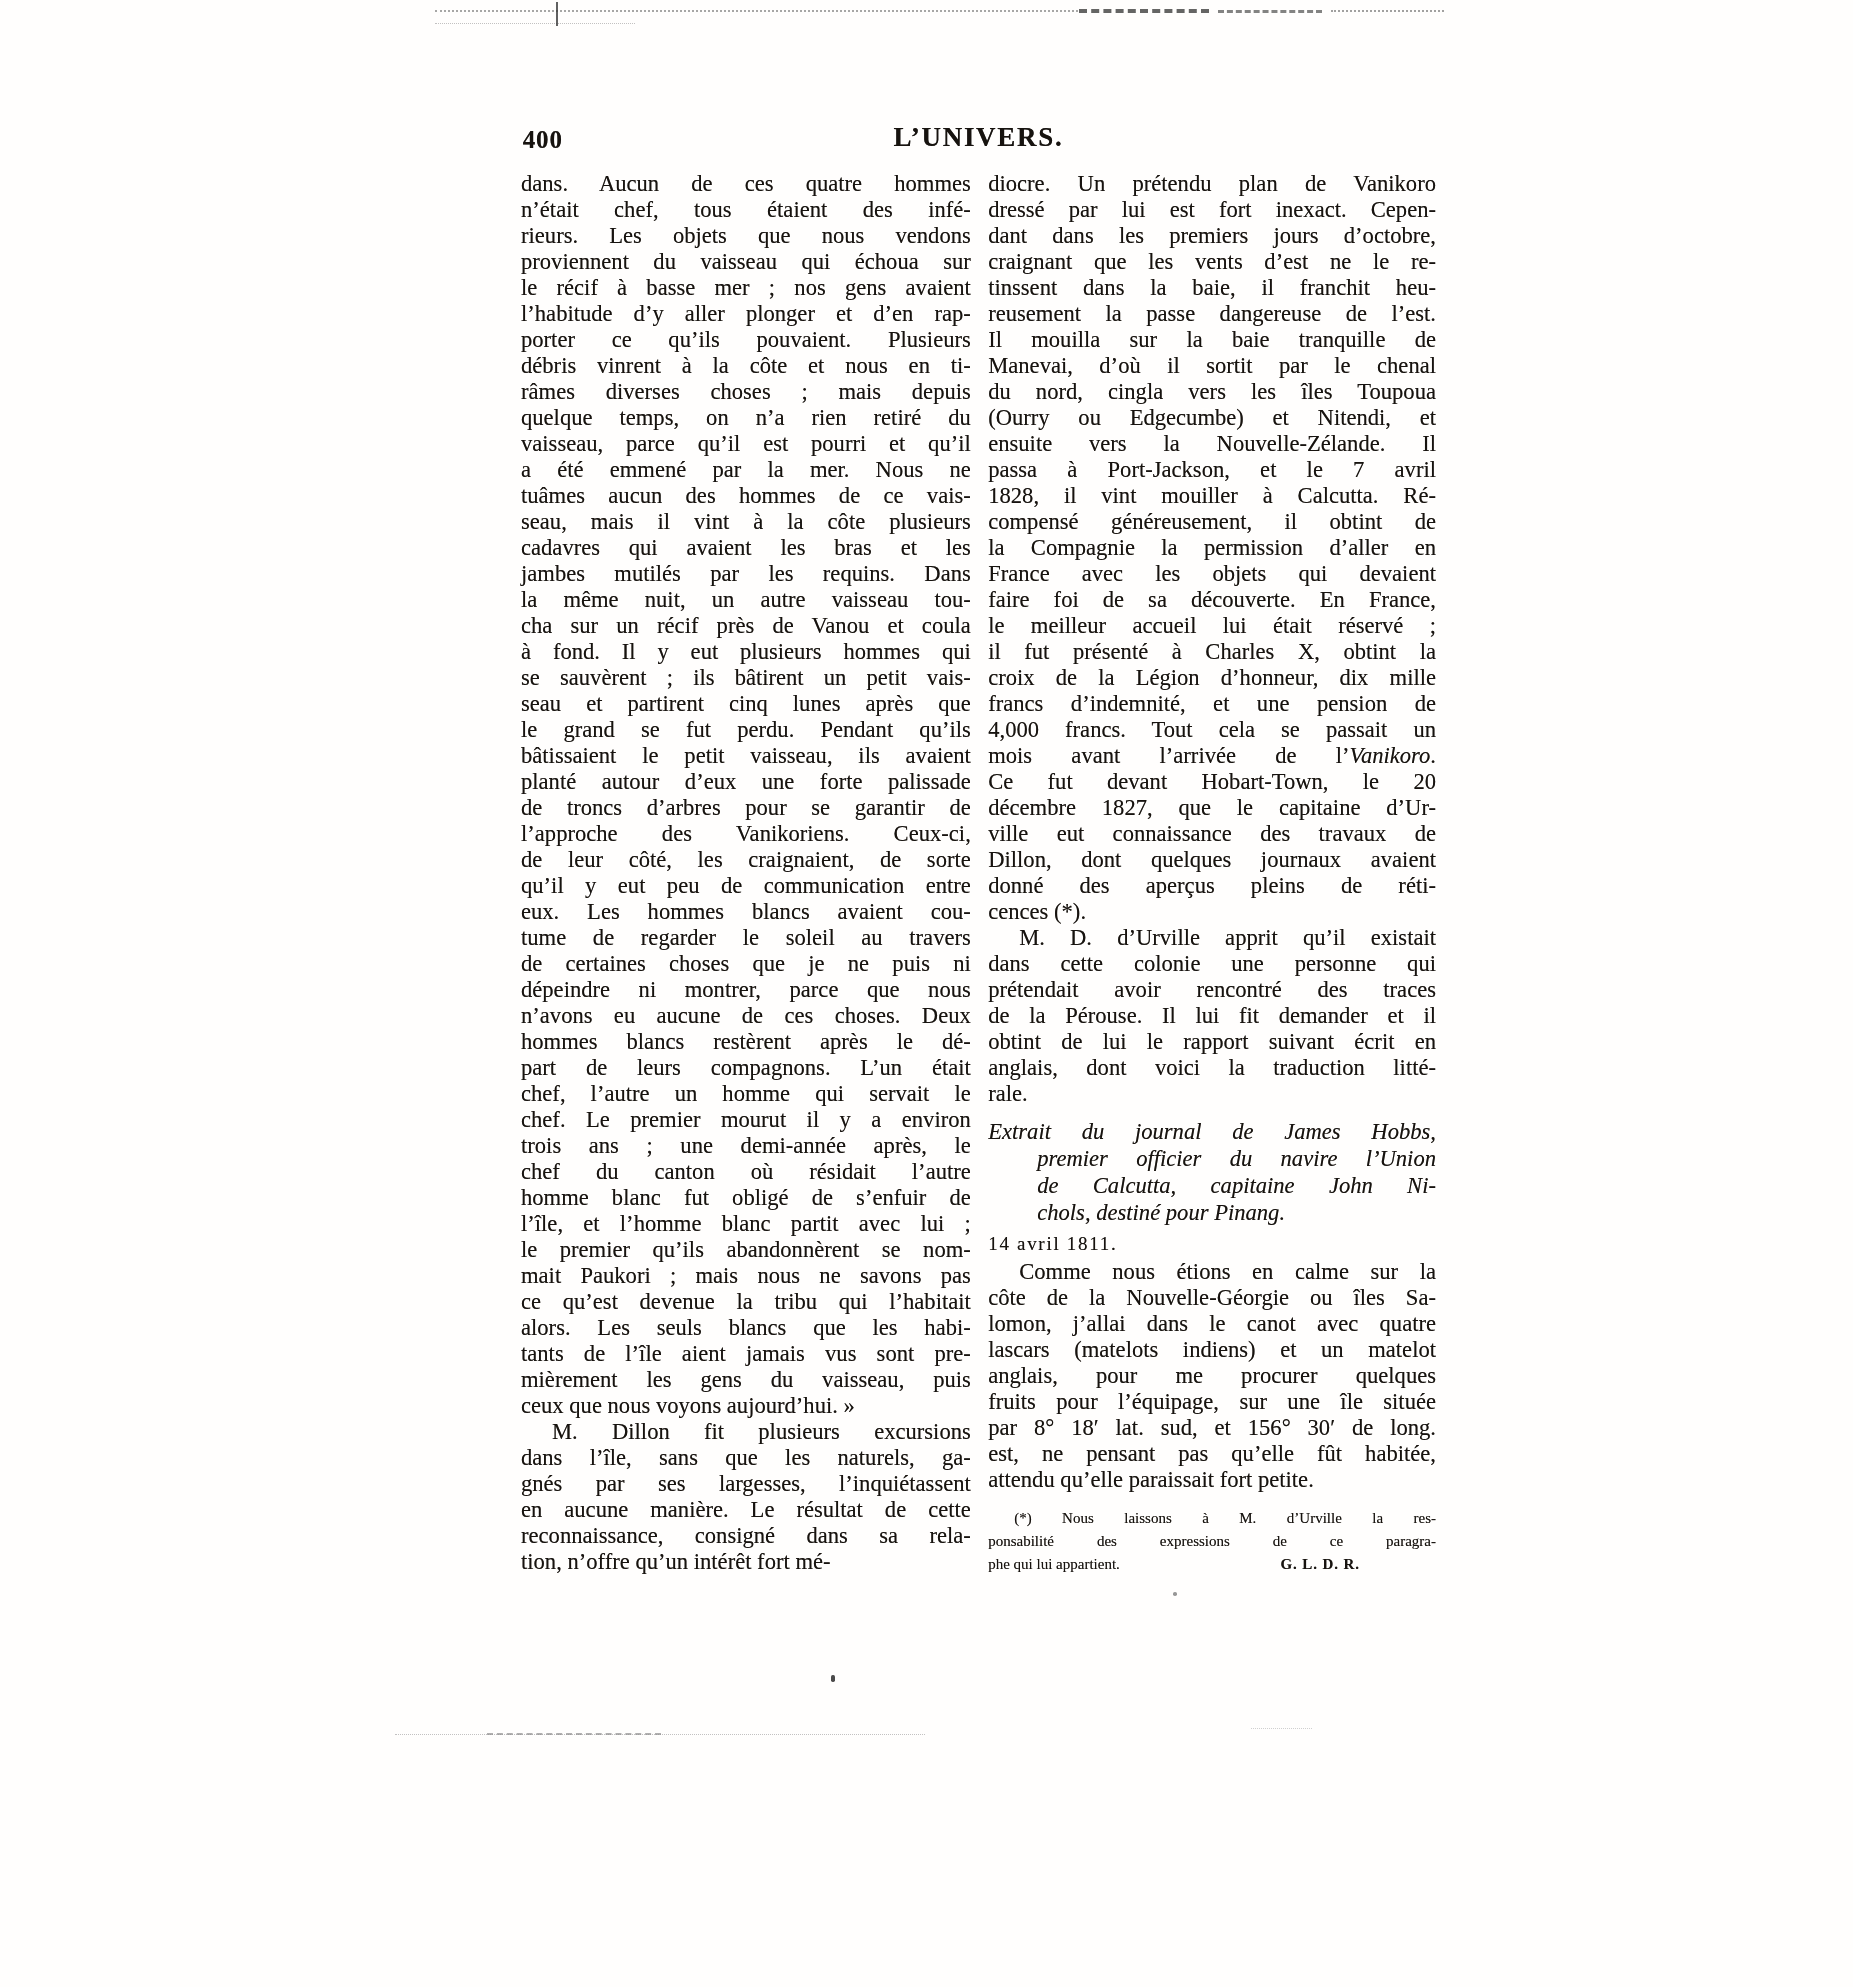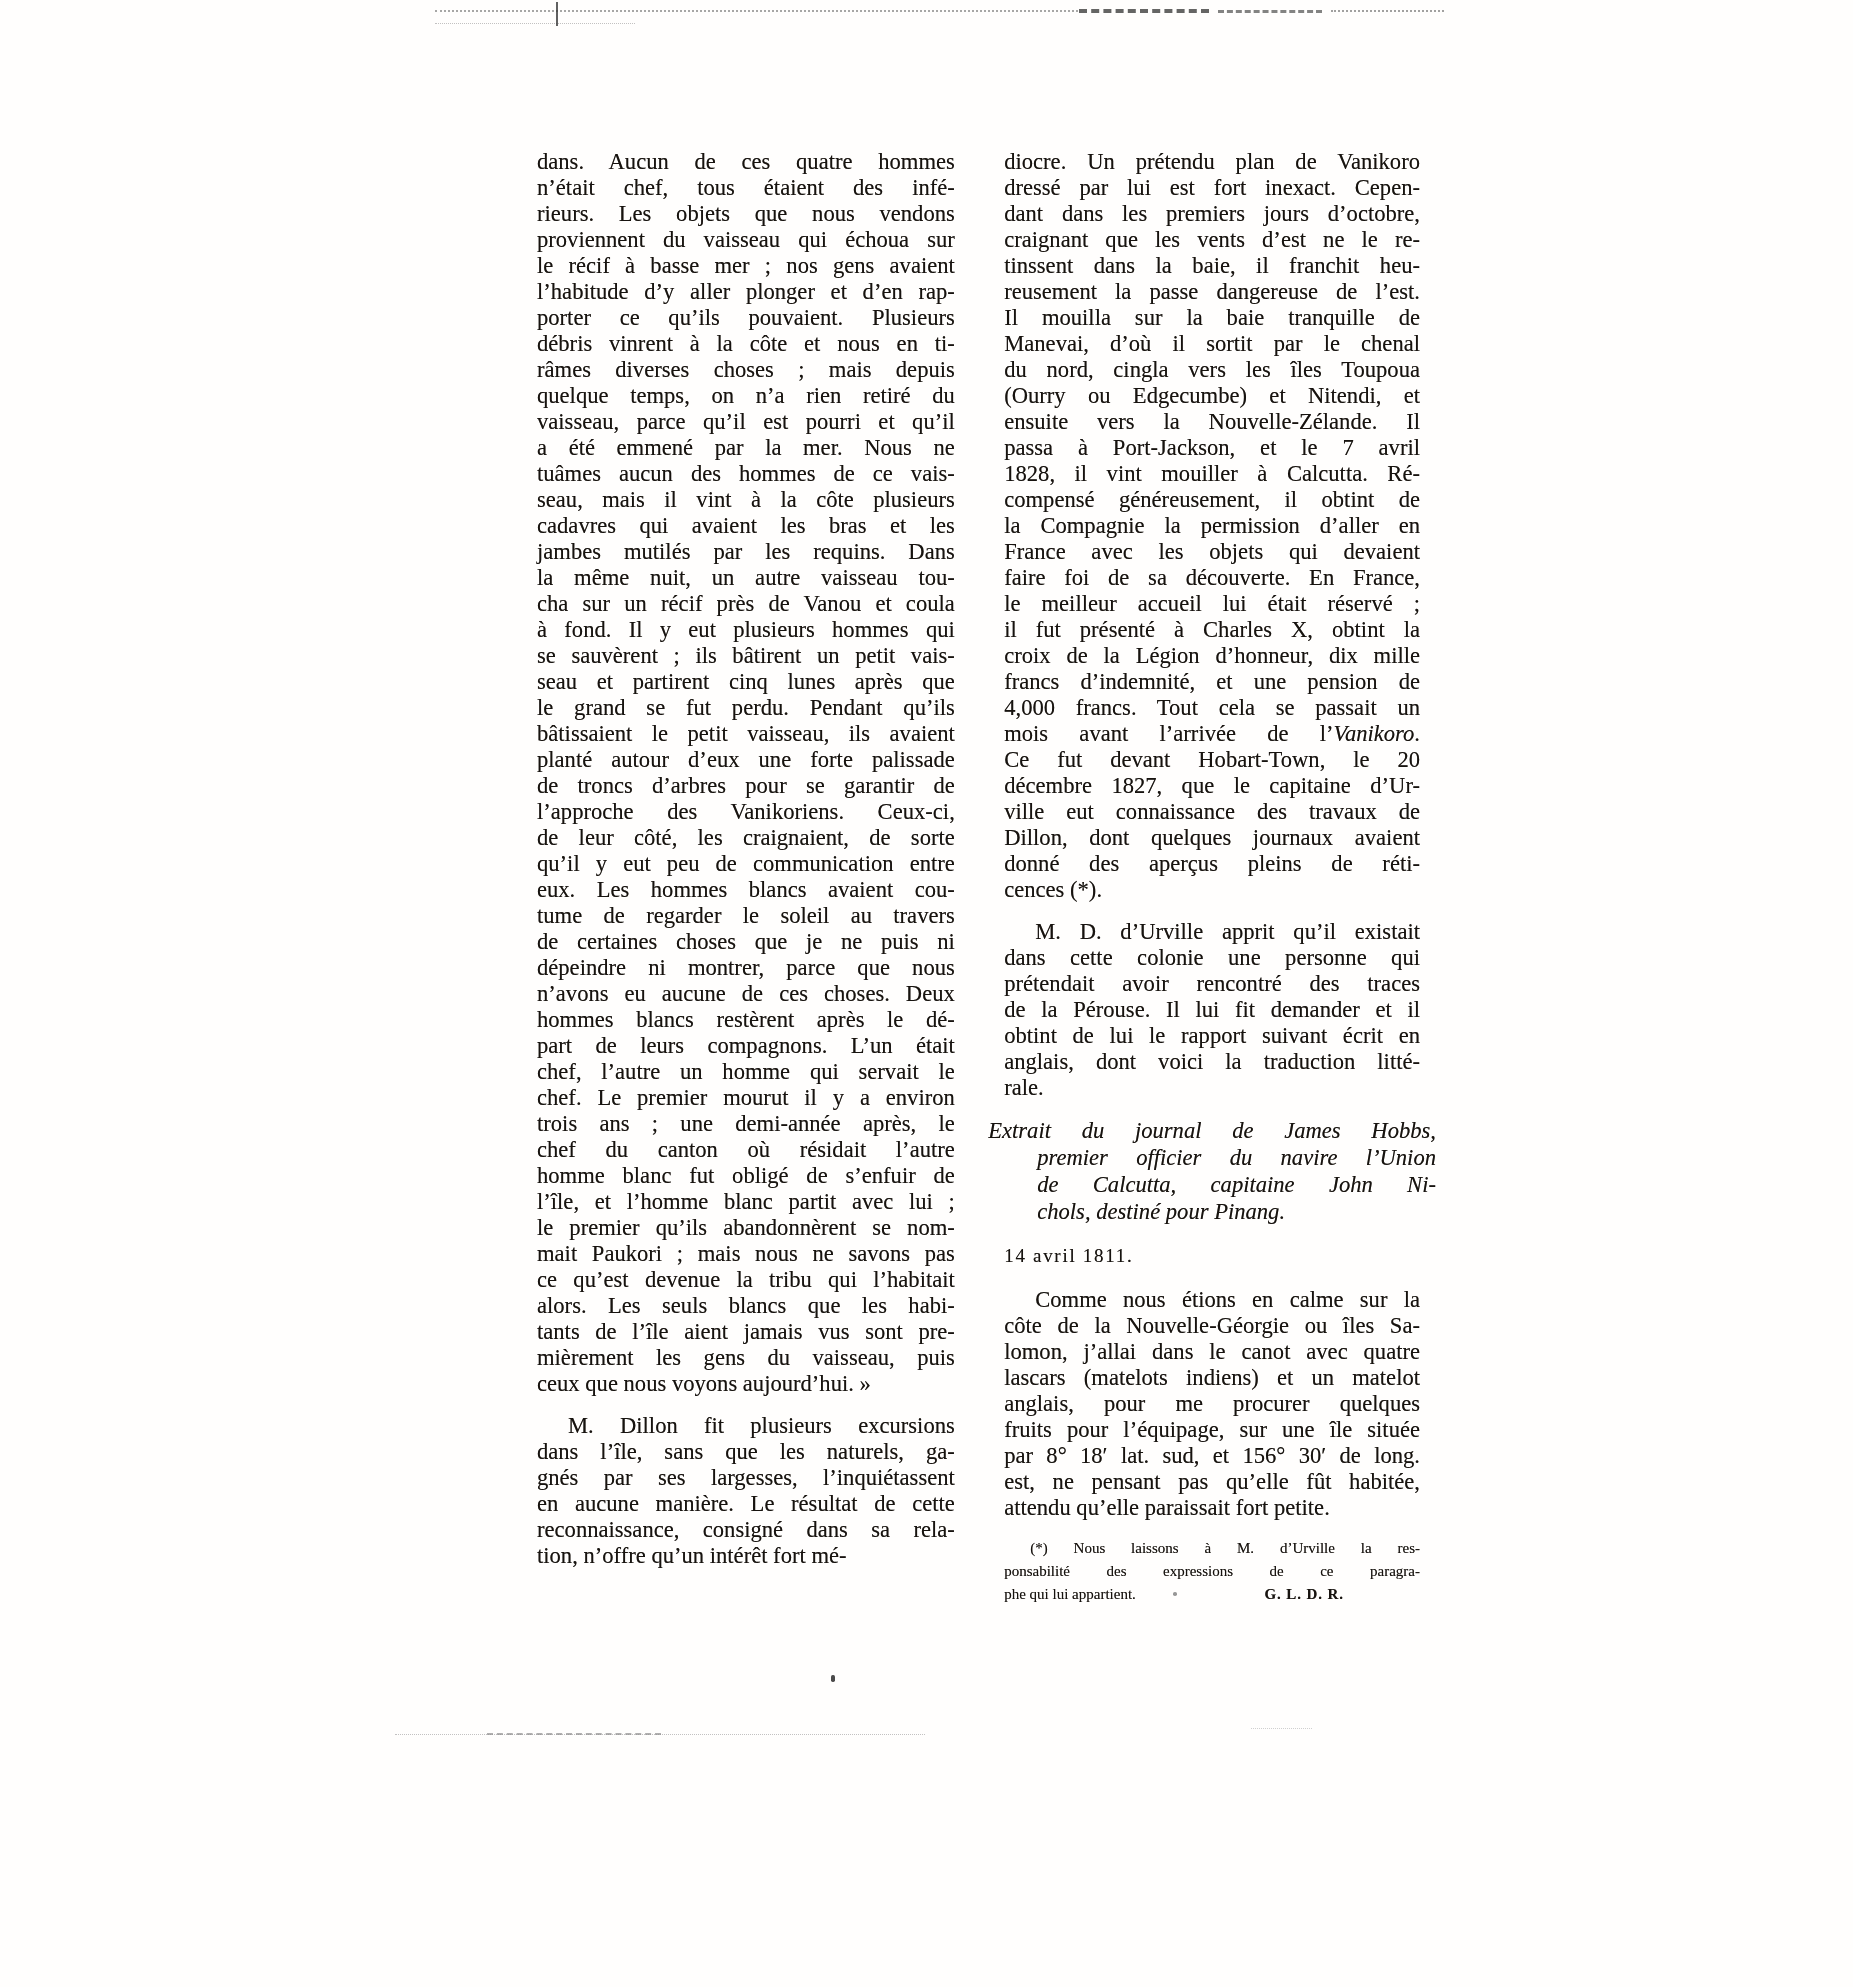--- a/index.html
+++ b/index.html
@@ -27,21 +27,21 @@
     position:absolute;left:1.7px;top:3.5px;font-size:25px;font-weight:bold;letter-spacing:0.9px;
     text-shadow:0 0 0.5px rgba(0,0,0,.55);
   }
   .ptitle{
     position:absolute;left:0;right:0;top:0;text-align:center;font-size:27px;font-weight:bold;
     letter-spacing:1.7px;text-shadow:0 0 0.6px rgba(0,0,0,.6);
   }
   .columns{display:flex;gap:17.4px;margin-top:11.3px;}
   .col{width:450px;}
   .col.right{width:448px;}
-  .block{margin:16px;}
+  .block{margin:0;}
   .line{
     font-size:22.6px;line-height:26px;text-align:justify;text-align-last:justify;
     text-shadow:0 0 0.5px rgba(20,15,10,.5);
   }
   .line.pf{text-align-last:auto;}
   .line.ind{text-indent:31px;}
   .extract-heading{margin:10.4px 0 3.5px 0;font-style:italic;}
   .extract-heading .line{line-height:27px;}
   .extract-heading .line.hang{padding-left:49px;}
   .dateline .line{
@@ -65,20 +65,24 @@
   <div class="art a-top4"></div>
   <div class="art a-top5"></div>
   <div class="art a-tick"></div>
   <div class="art a-bot1"></div>
   <div class="art a-bot2"></div>
   <div class="art a-bot3"></div>
   <div class="art a-dot1"></div>
   <div class="art a-dot2"></div>
 
   <div class="content">
+    <div class="pagehead">
+      <span class="pagenum">400</span>
+      <span class="ptitle">L’UNIVERS.</span>
+    </div>
     <div class="columns">
       <div class="col left" id="col-left">
           <div class="block para">
             <div class="line">dans. Aucun de ces quatre hommes</div>
             <div class="line">n’était chef, tous étaient des infé-</div>
             <div class="line">rieurs. Les objets que nous vendons</div>
             <div class="line">proviennent du vaisseau qui échoua sur</div>
             <div class="line">le récif à basse mer ; nos gens avaient</div>
             <div class="line">l’habitude d’y aller plonger et d’en rap-</div>
             <div class="line">porter ce qu’ils pouvaient. Plusieurs</div>

